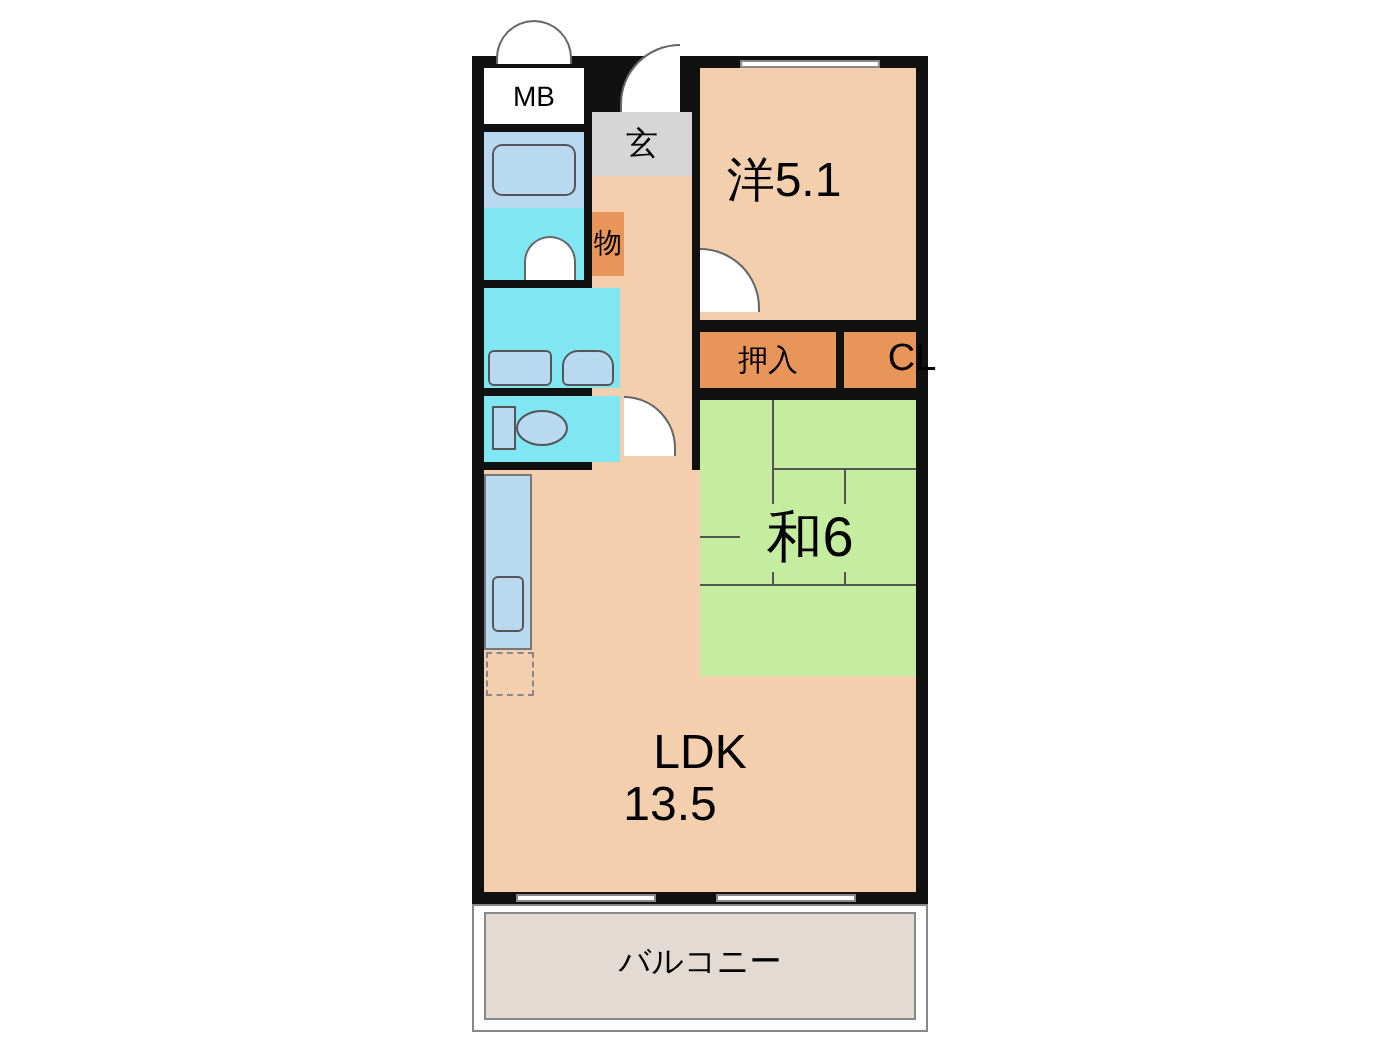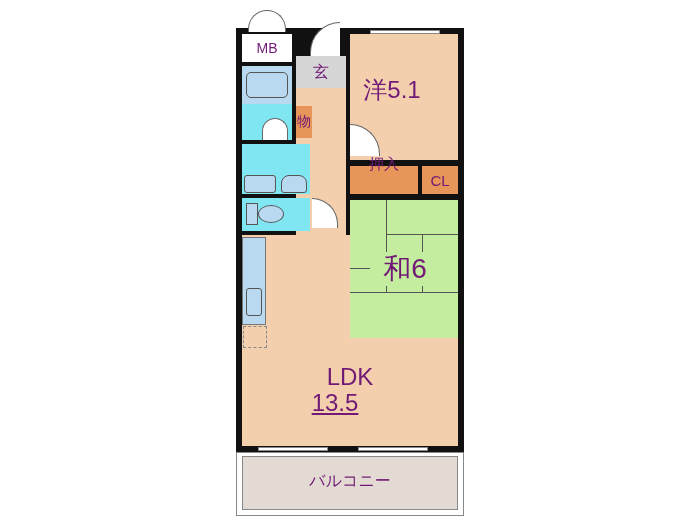--- a/index.html
+++ b/index.html
@@ -1,19 +1,19 @@
 <!DOCTYPE html>
 <html><head>
 <meta charset="utf-8">
 <style>
   html, body { margin:0; padding:0; background:#ffffff; }
   body { width:700px; height:525px; position:relative; overflow:hidden; font-family:"Liberation Sans", sans-serif; }
   .abs { position:absolute; box-sizing:border-box; }
   .wall { background:#111; }
-  .lbl { position:absolute; display:flex; align-items:center; justify-content:center; color:#701a75; white-space:nowrap; }
+  .lbl { position:absolute; display:flex; align-items:center; justify-content:center; color:#000000; white-space:nowrap; }
   .win { position:absolute; background:#fff; border:1px solid #888; box-sizing:border-box; }
   .door { position:absolute; box-sizing:border-box; border:1.5px solid #666; background:#fff; }
 </style>
 </head>
 <body>
 
 <div class="abs wall" style="left:236px;top:28px;width:228px;height:424px;"></div>
 
 <div class="abs" style="left:242px;top:235px;width:216px;height:211px;background:#f3cfae;"></div>
 
@@ -41,40 +41,40 @@
 <div class="abs" style="left:242px;top:198px;width:68px;height:33px;background:#7fe6f2;"></div>
 <div class="abs" style="left:246px;top:203px;width:12px;height:22px;border:1.5px solid #555;background:#b9d9f0;"></div>
 <div class="abs" style="left:258px;top:205px;width:26px;height:18px;border:1.5px solid #555;border-radius:50%;background:#b9d9f0;"></div>
 <div class="door" style="left:312px;top:198px;width:26px;height:30px;border-radius:0 30px 0 0;border-left:none;border-bottom:none;"></div>
 
 <div class="abs" style="left:350px;top:34px;width:108px;height:126px;background:#f3cfae;"></div>
 <div class="lbl" style="left:338px;top:70px;width:108px;height:40px;font-size:24px;">洋5.1</div>
 <div class="door" style="left:350px;top:124px;width:30px;height:32px;border-radius:0 32px 0 0;border-left:none;border-bottom:none;"></div>
 
 <div class="abs" style="left:350px;top:166px;width:68px;height:28px;background:#e8955a;"></div>
-<div class="lbl" style="left:350px;top:150px;width:68px;height:28px;font-size:15px;text-align:center;">押入</div>
+<div class="lbl" style="left:350px;top:166px;width:68px;height:28px;font-size:15px;text-align:center;">押入</div>
 <div class="abs" style="left:422px;top:166px;width:36px;height:28px;background:#e8955a;"></div>
-<div class="lbl" style="left:422px;top:166px;width:36px;height:28px;font-size:15px;">CL</div>
+<div class="lbl" style="left:438px;top:166px;width:36px;height:28px;font-size:19px;">CL</div>
 
 <div class="abs" style="left:350px;top:200px;width:108px;height:138px;background:#c5eda0;"></div>
 <div class="abs" style="left:350px;top:200px;width:108px;height:138px;">
   <div class="abs" style="left:36px;top:0;width:1px;height:92px;background:#555;"></div>
   <div class="abs" style="left:36px;top:34px;width:72px;height:1px;background:#555;"></div>
   <div class="abs" style="left:72px;top:34px;width:1px;height:58px;background:#555;"></div>
   <div class="abs" style="left:0;top:92px;width:108px;height:1px;background:#555;"></div>
   <div class="abs" style="left:0;top:68px;width:36px;height:1px;background:#555;"></div>
 </div>
 <div class="lbl" style="left:370px;top:252px;width:70px;height:34px;font-size:28px;background:#c5eda0;">和6</div>
 
 <div class="abs" style="left:242px;top:237px;width:24px;height:88px;background:#b9d9f0;border:1px solid #777;"></div>
 <div class="abs" style="left:246px;top:288px;width:16px;height:28px;border:1.5px solid #555;border-radius:3px;"></div>
 <div class="abs" style="left:243px;top:326px;width:24px;height:22px;border:1.5px dashed #888;"></div>
 
 <div class="lbl" style="left:300px;top:362px;width:100px;height:30px;font-size:24px;">LDK</div>
-<div class="lbl" style="left:300px;top:388px;width:70px;height:30px;font-size:24px;text-decoration:underline;">13.5</div>
+<div class="lbl" style="left:300px;top:388px;width:70px;height:30px;font-size:24px;">13.5</div>
 
 <div class="win" style="left:370px;top:30px;width:70px;height:4px;"></div>
 <div class="win" style="left:258px;top:447px;width:70px;height:4px;"></div>
 <div class="win" style="left:358px;top:447px;width:70px;height:4px;"></div>
 
 <div class="door" style="left:310px;top:22px;width:30px;height:34px;border-radius:34px 0 0 0;border-right:none;border-bottom:none;"></div>
 <div class="door" style="left:248px;top:10px;width:38px;height:22px;border-radius:22px 22px 0 0;border-bottom:none;"></div>
 
 <div class="abs" style="left:236px;top:452px;width:228px;height:64px;background:#fff;border:1px solid #888;"></div>
 <div class="abs" style="left:242px;top:456px;width:216px;height:54px;background:#e3dbd3;border:1px solid #888;"></div>

